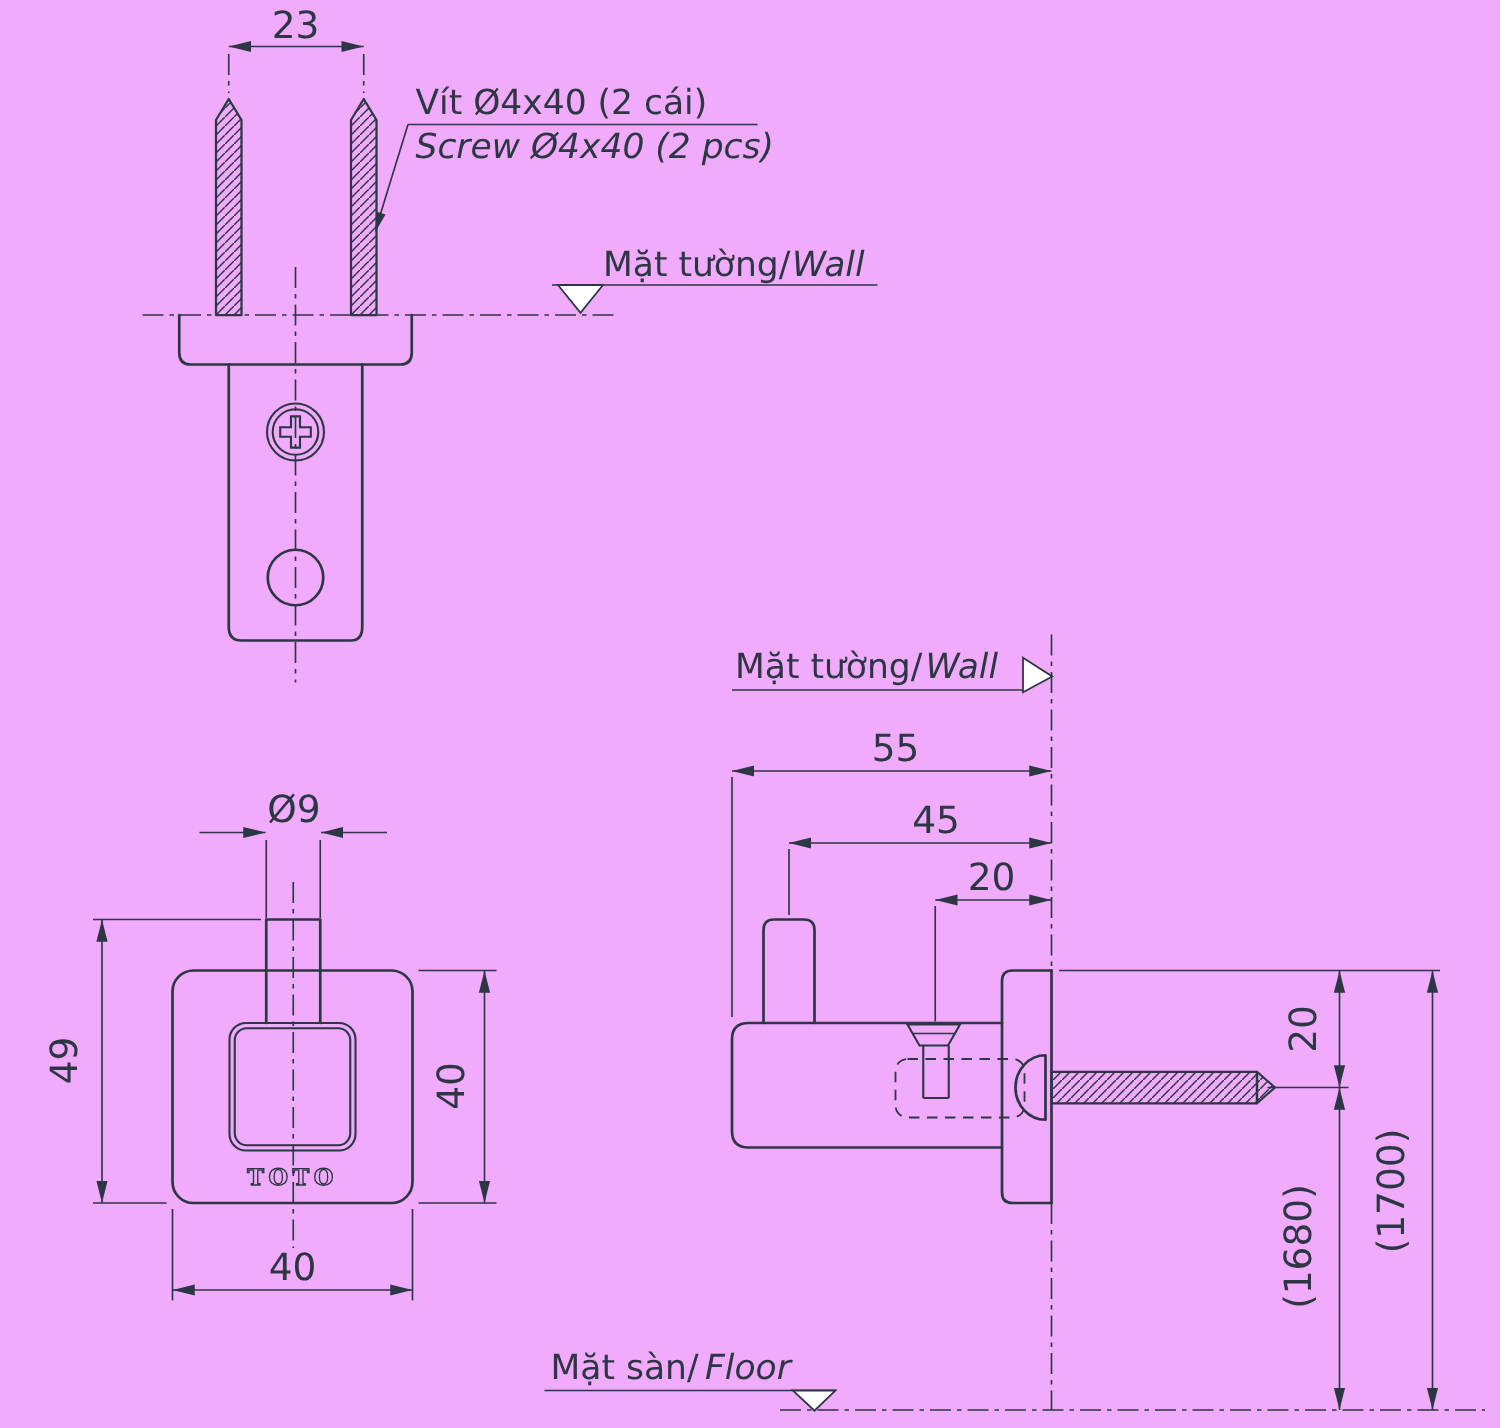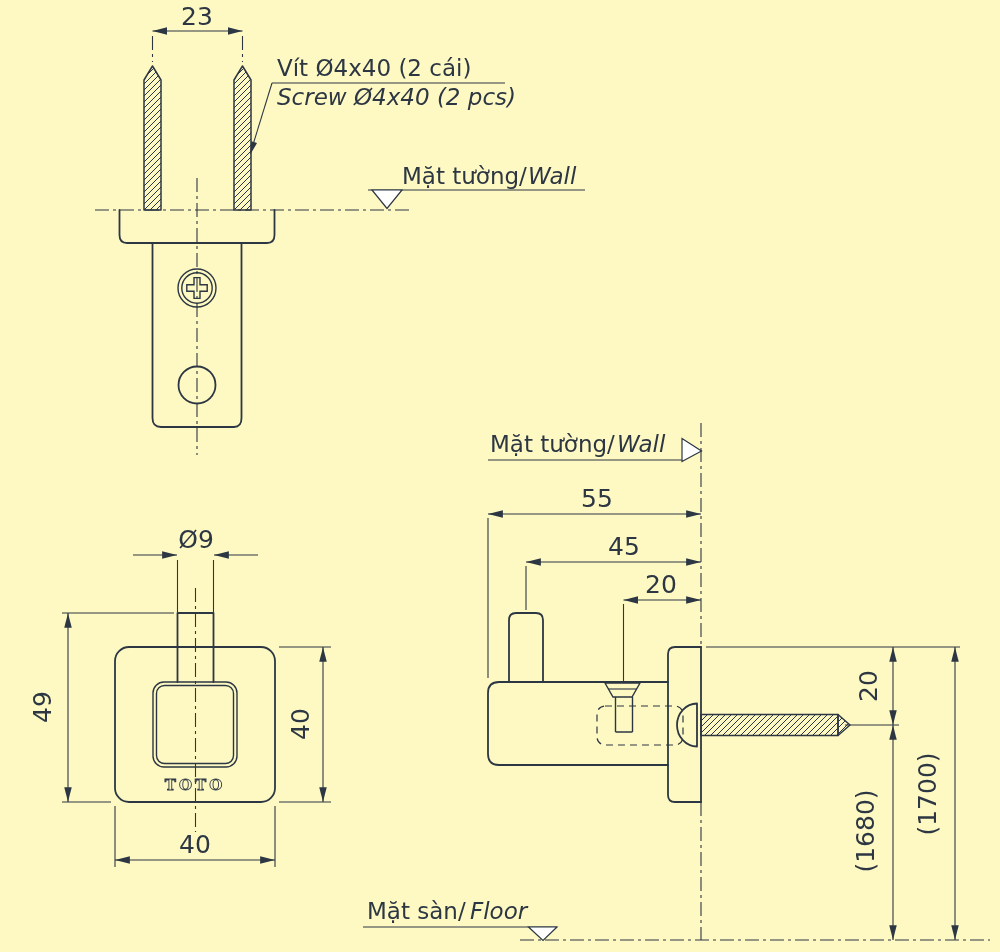--- a/index.html
+++ b/index.html
@@ -1,16 +1,16 @@
 <!DOCTYPE html>
 <html><head>
 <meta charset="utf-8">
 <style>
   html,body{margin:0;padding:0;background:#fff;}
-  .sheet{position:relative;width:1000px;height:952px;background:#fef9c3;overflow:hidden;}
+  .sheet{position:relative;width:1000px;height:952px;background:#f0abfc;overflow:hidden;}
   svg{display:block;}
   svg text{font-family:"DejaVu Sans","Liberation Sans",sans-serif;fill:#2d3743;}
   .dim-t{font-size:25px;}
   .lbl-t{font-size:23px;}
   .it{font-style:italic;}
   .brand-t{font-family:"DejaVu Serif","Liberation Serif",serif;font-weight:bold;font-size:15px;letter-spacing:3px;fill:none;stroke:#2d3743;stroke-width:0.9;}
   .ol{stroke:#2d3743;stroke-width:1.8;fill:none;stroke-linecap:round;stroke-linejoin:round;}
   .ol2{stroke:#2d3743;stroke-width:1.4;fill:none;}
   .tl{stroke:#2d3743;stroke-width:1.1;fill:none;}
   .cl{stroke:#2d3743;stroke-width:1.1;fill:none;stroke-dasharray:14 4 3 4;}

